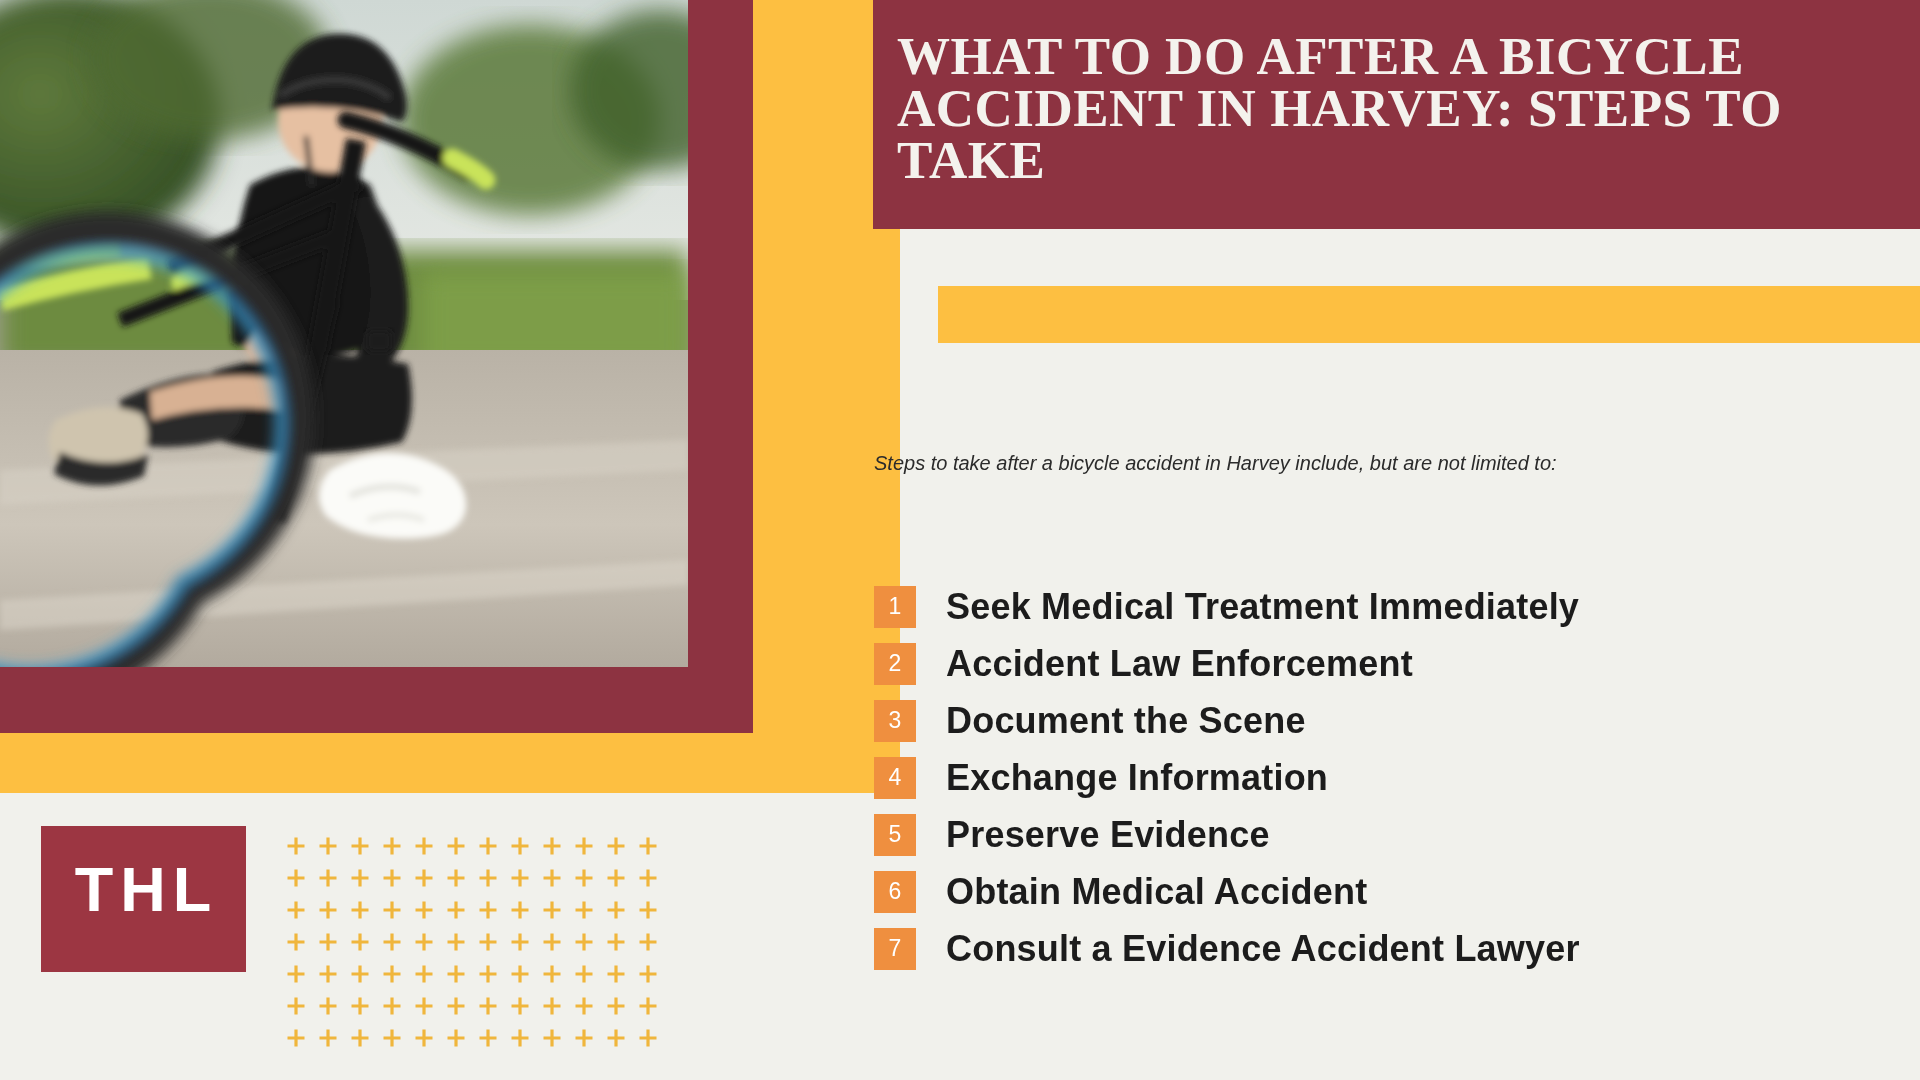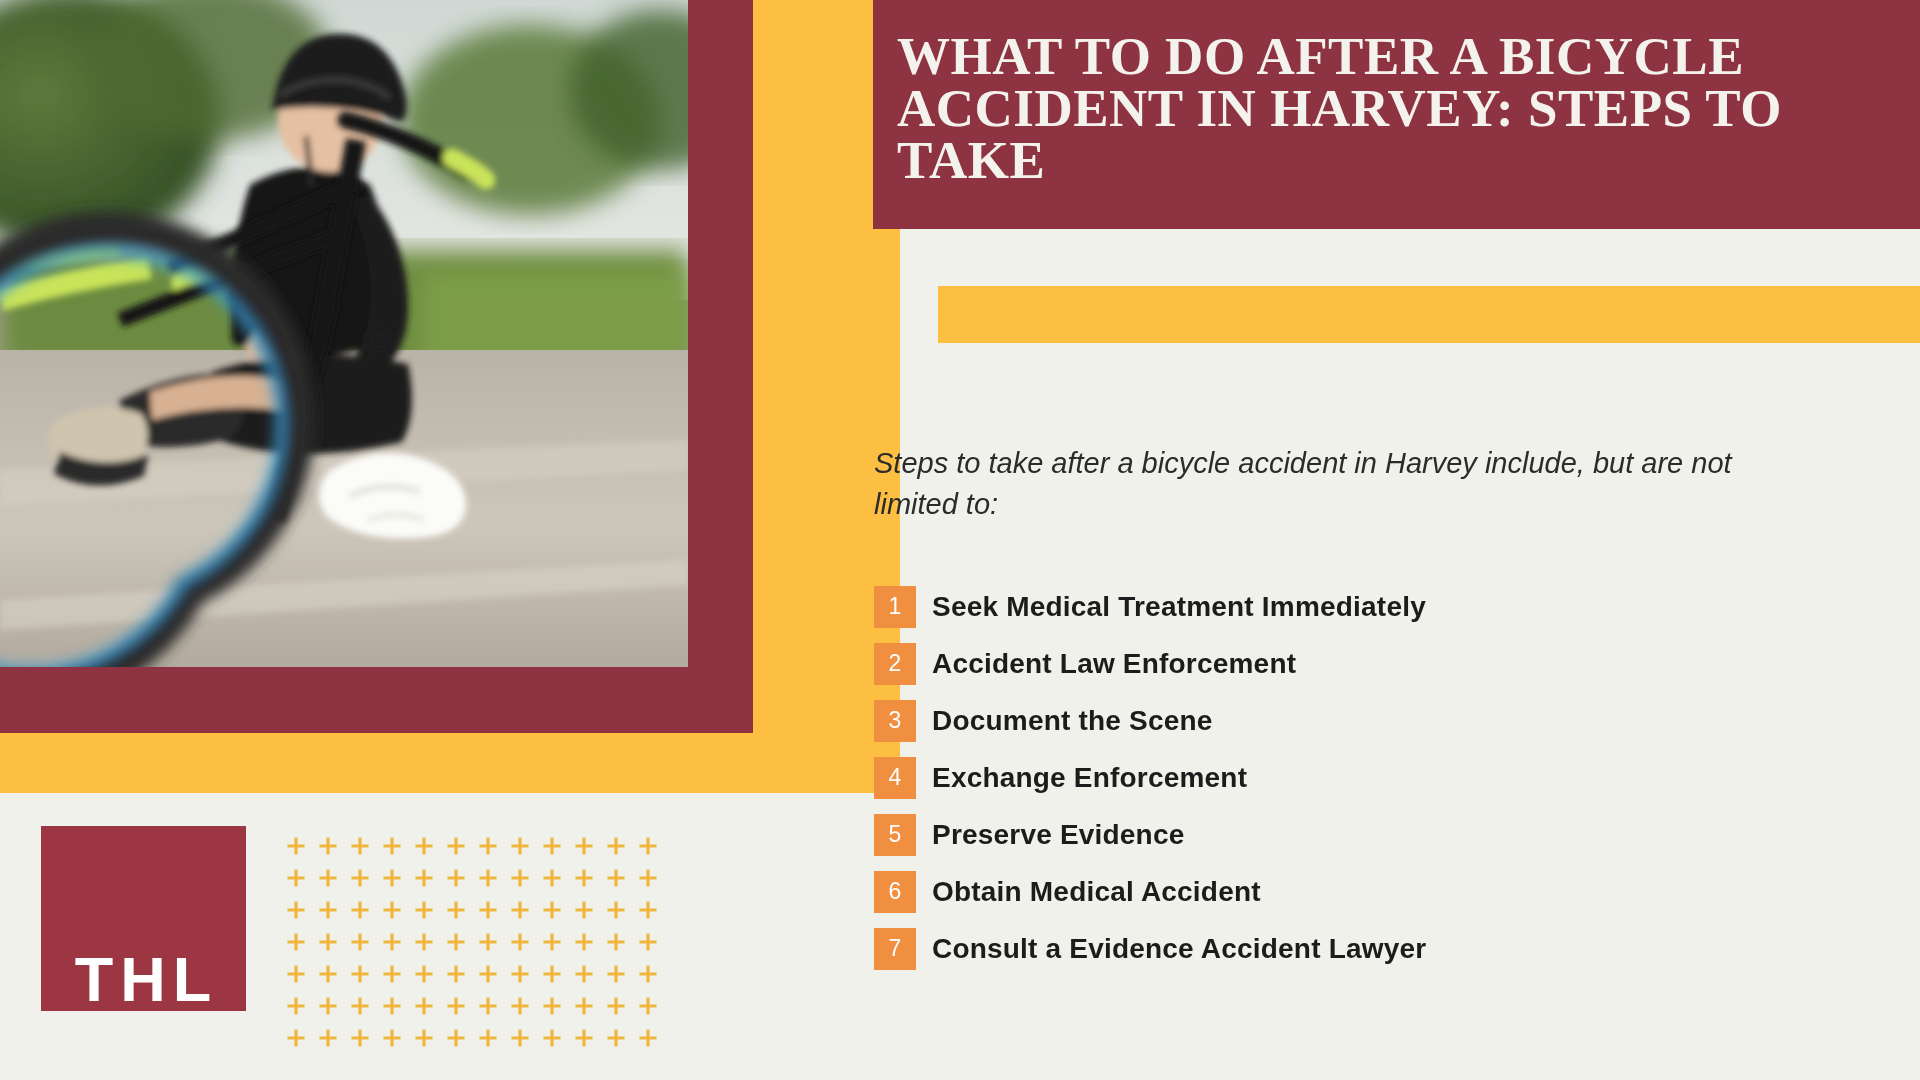--- a/index.html
+++ b/index.html
@@ -65,24 +65,24 @@
     background: #a8a59a;
   }
   .photo svg { display: block; }
 
   
   .logo-block {
     position: absolute;
     left: 41px;
     top: 826px;
     width: 205px;
-    height: 185px;
+    height: 146px;
     background: #9c3642;
     display: flex;
-    align-items: flex-end;
+    align-items: flex-start;
     justify-content: center;
   }
   .logo-text {
     color: #ffffff;
     font-family: "Liberation Sans", sans-serif;
     font-weight: bold;
     font-size: 63px;
     letter-spacing: 7px;
     line-height: 1;
     margin-top: 32px;
@@ -129,21 +129,21 @@
     background: #fdbf41;
   }
 
   .intro-text {
     position: absolute;
     left: 874px;
     top: 443px;
     width: 880px;
     font-family: "Liberation Sans", sans-serif;
     font-style: italic;
-    font-size: 29px;
+    font-size: 20px;
     line-height: 41px;
     color: #2b2b2b;
   }
 
   .steps-list {
     position: absolute;
     left: 874px;
     top: 578px;
     width: 960px;
   }
@@ -159,24 +159,24 @@
     color: #ffffff;
     font-family: "Liberation Sans", sans-serif;
     font-size: 23px;
     font-weight: normal;
     display: flex;
     align-items: center;
     justify-content: center;
     flex: 0 0 42px;
   }
   .step-label {
-    margin-left: 16px;
+    margin-left: 30px;
     font-family: "Liberation Sans", sans-serif;
     font-weight: bold;
-    font-size: 28px;
+    font-size: 36px;
     color: #1c1c1c;
     letter-spacing: 0.2px;
     white-space: nowrap;
   }
 </style>
 </head>
 <body>
 
 <div id="canvas">
 
@@ -390,21 +390,21 @@
       <div class="step-row">
         <div class="step-badge">2</div>
         <div class="step-label">Accident Law Enforcement</div>
       </div>
       <div class="step-row">
         <div class="step-badge">3</div>
         <div class="step-label">Document the Scene</div>
       </div>
       <div class="step-row">
         <div class="step-badge">4</div>
-        <div class="step-label">Exchange Enforcement</div>
+        <div class="step-label">Exchange Information</div>
       </div>
       <div class="step-row">
         <div class="step-badge">5</div>
         <div class="step-label">Preserve Evidence</div>
       </div>
       <div class="step-row">
         <div class="step-badge">6</div>
         <div class="step-label">Obtain Medical Accident</div>
       </div>
       <div class="step-row">

